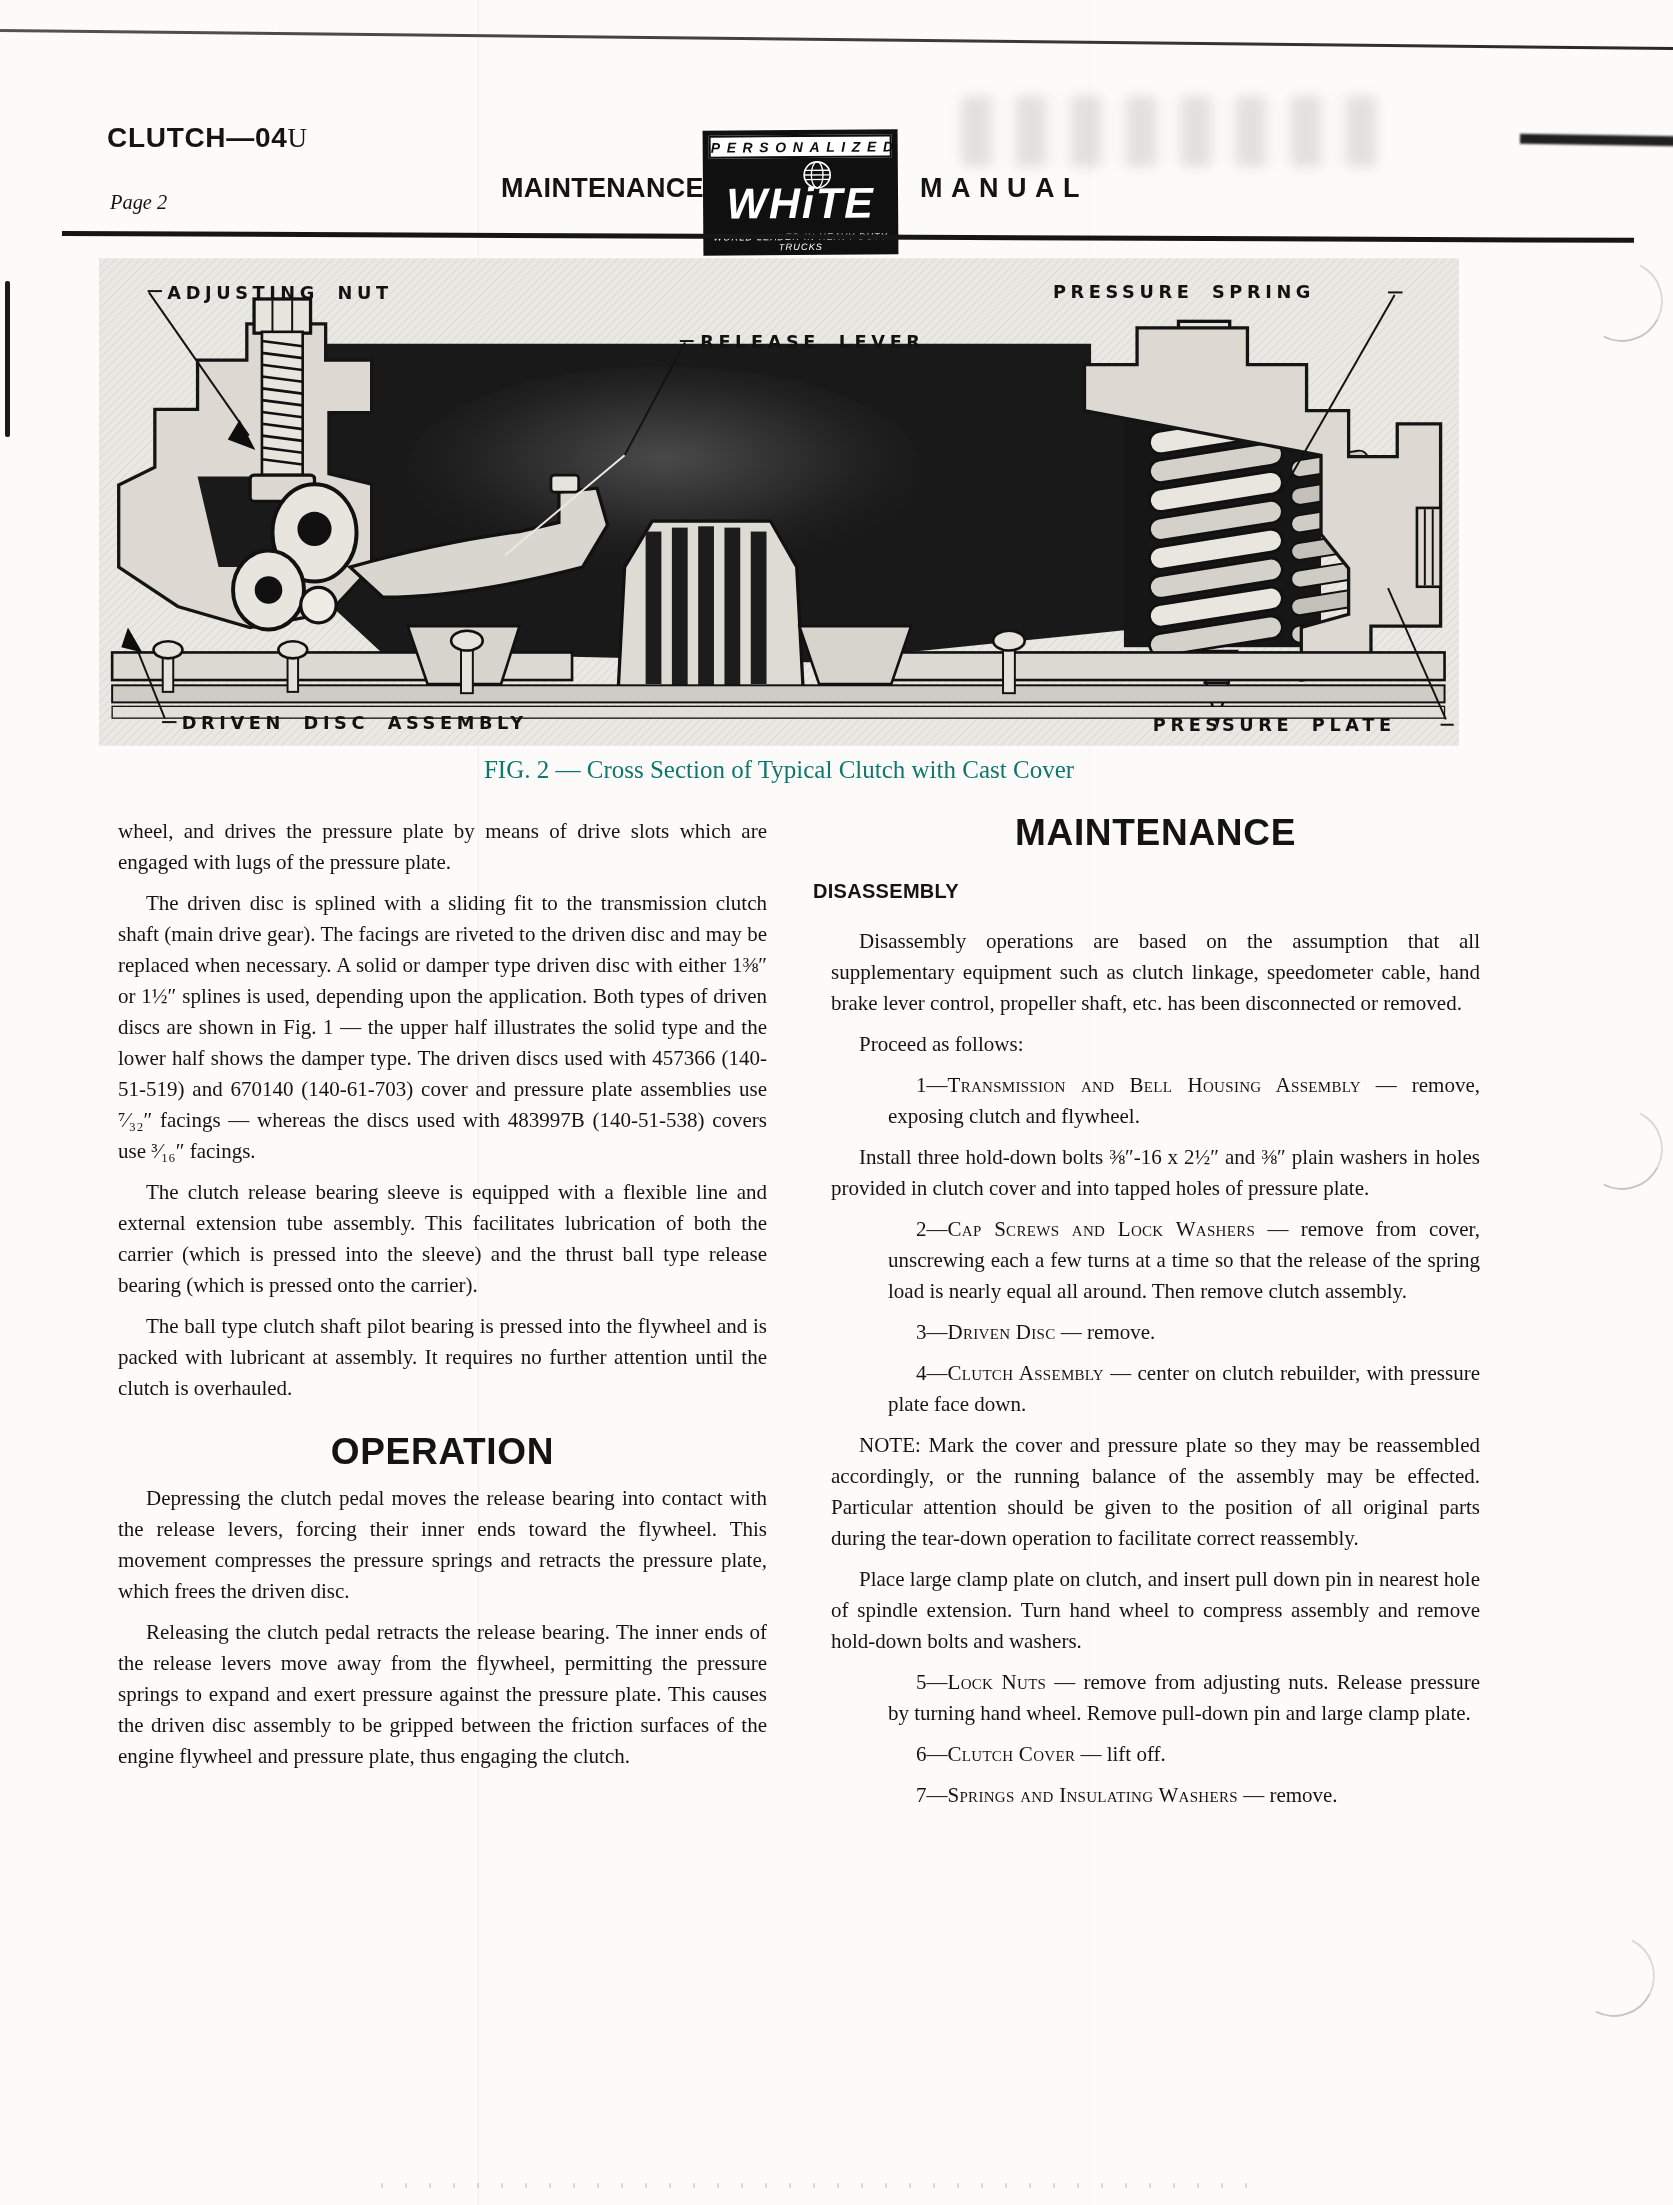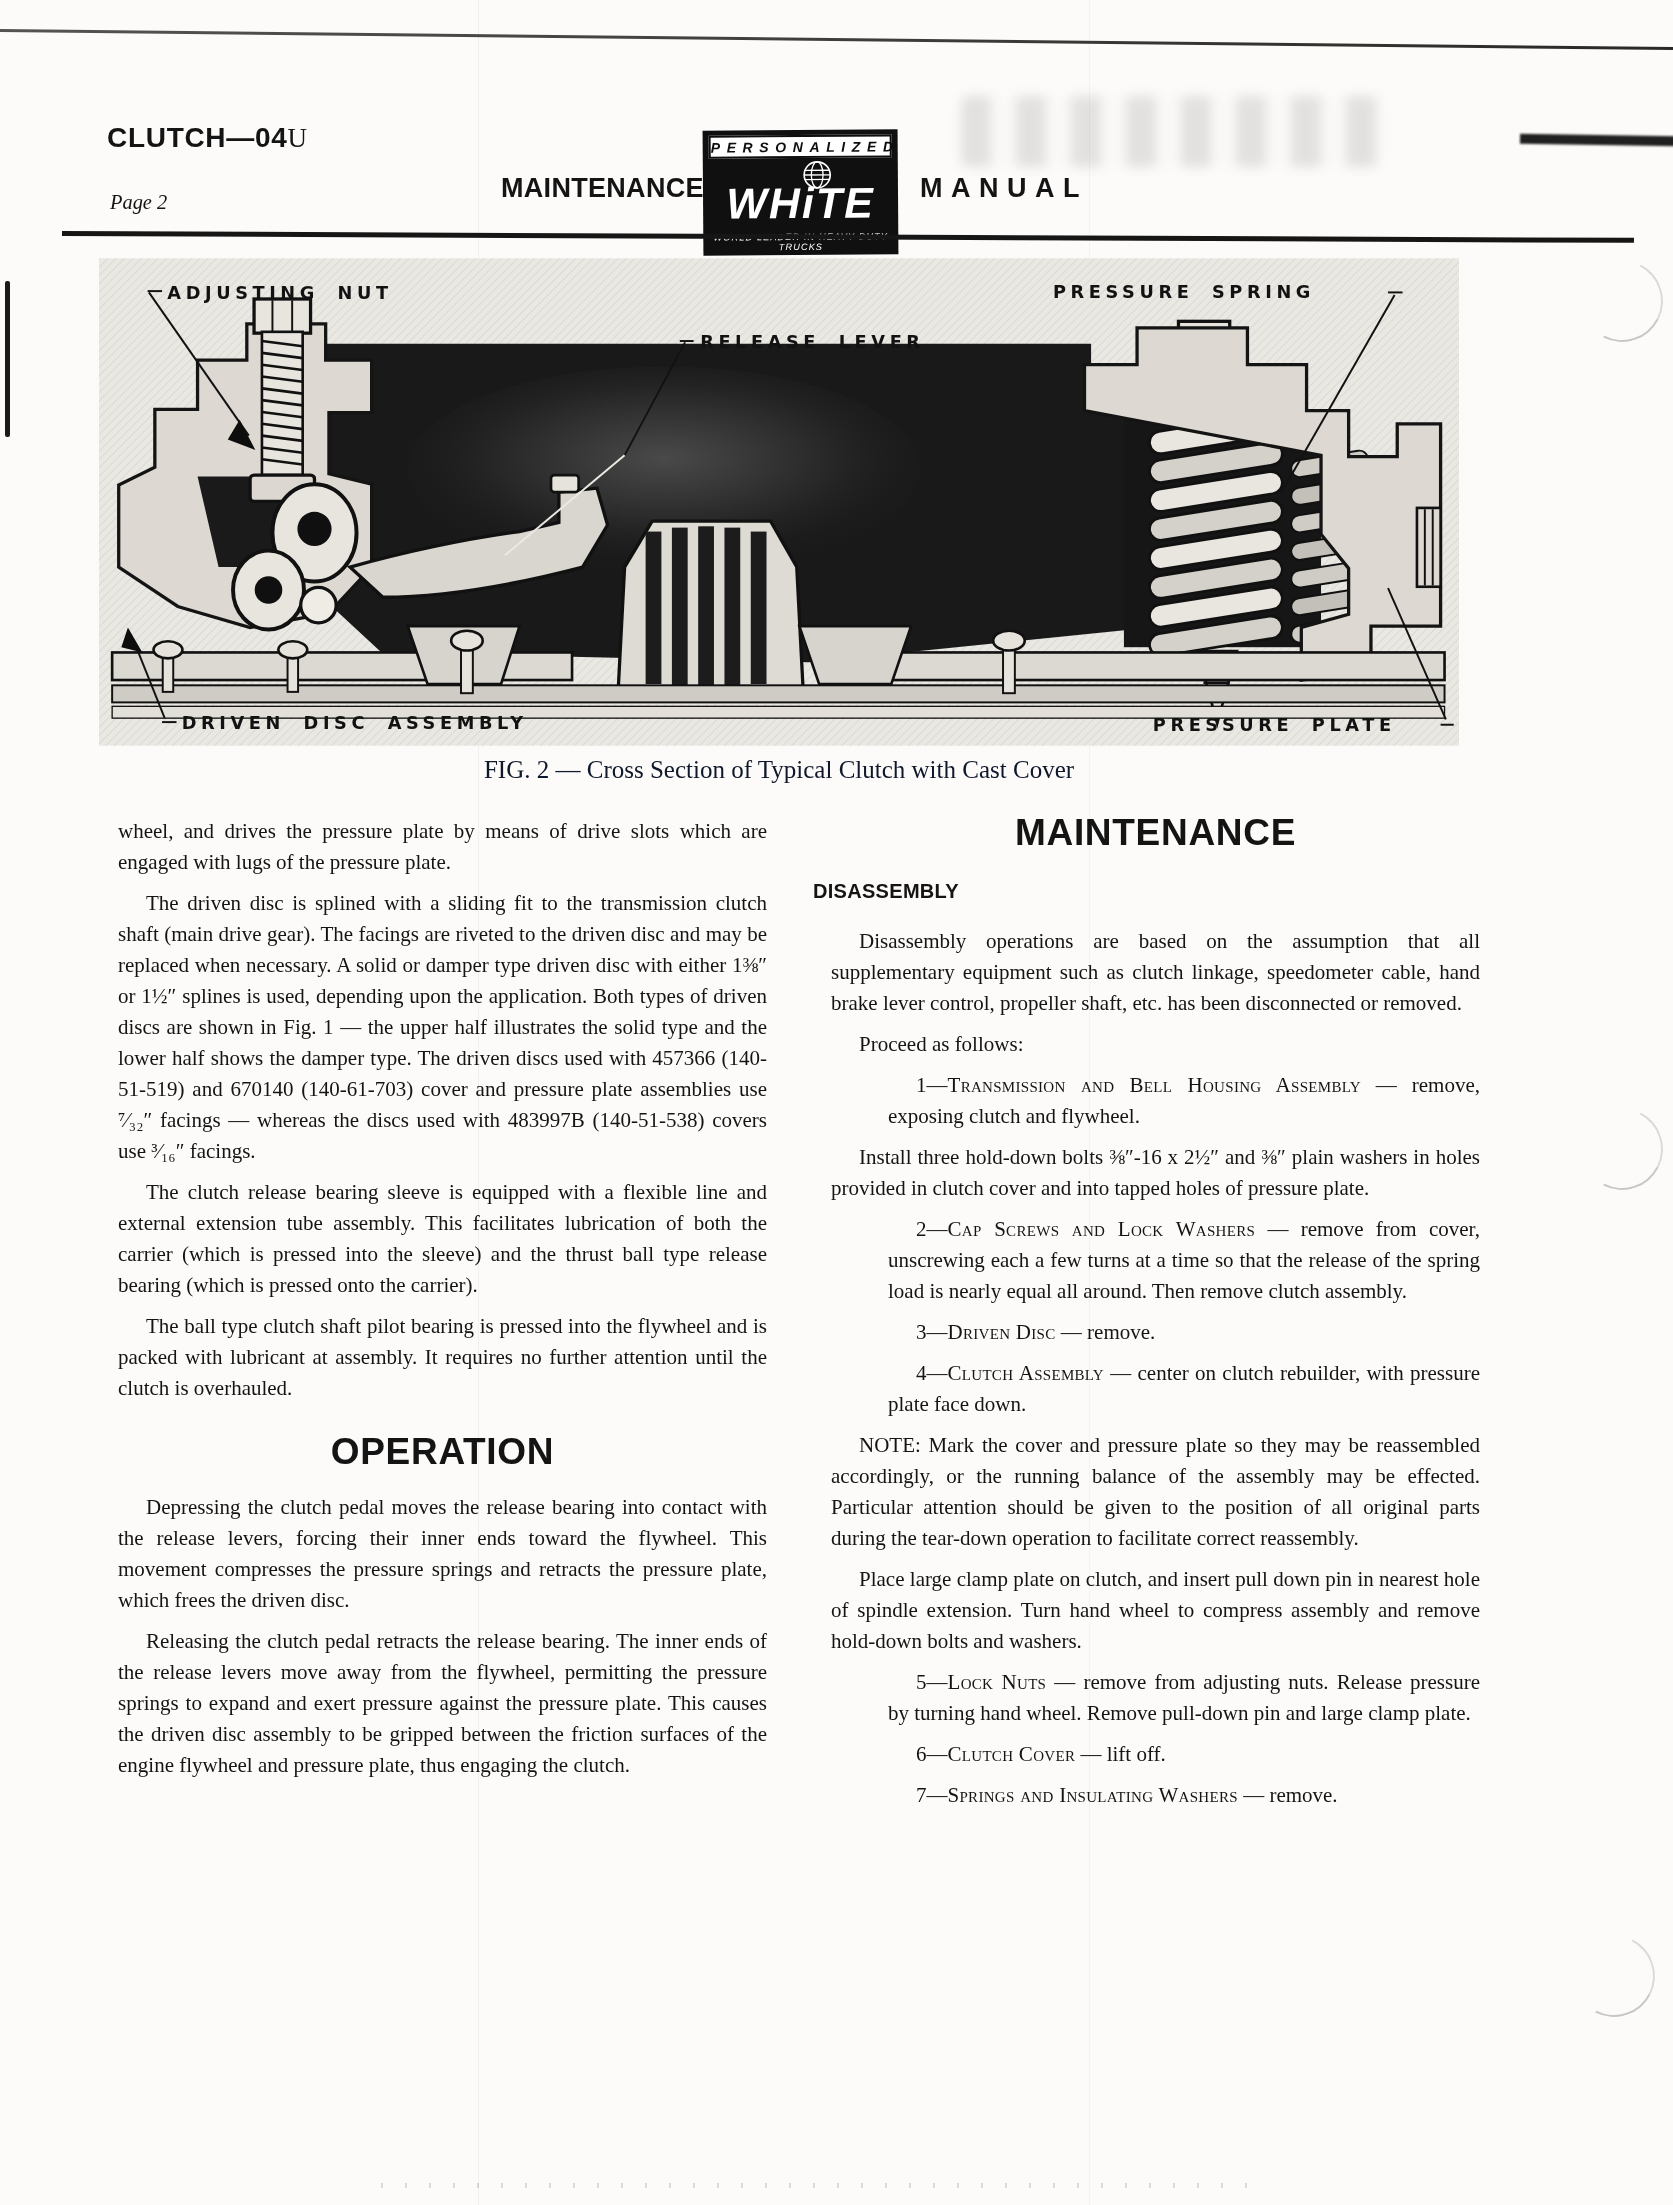--- a/index.html
+++ b/index.html
@@ -47,32 +47,32 @@
               font-family:"Liberation Sans",sans-serif;font-weight:700;font-style:italic;
               font-size:43px;letter-spacing:2px;}
   .logo-tagline{color:#fff;font-family:"Liberation Sans",sans-serif;font-style:italic;
                 font-size:9.2px;letter-spacing:1.1px;margin-top:6px;}
 
   
   .figure{position:absolute;left:99px;top:258px;width:1360px;height:348px;}
   .figure svg{display:block;}
   .fig-label{font-family:"DejaVu Sans",sans-serif;font-weight:700;font-size:27px;
              letter-spacing:7px;word-spacing:12px;fill:#121212;}
-  .caption{position:absolute;left:99px;top:756px;width:1360px;text-align:center;font-size:25px;color:#0f172a;}
+  .caption{position:absolute;left:99px;top:756px;width:1360px;text-align:center;font-size:25px;color:#0f766e;}
 
   
   .col{position:absolute;top:816px;width:685px;font-size:21px;line-height:31px;text-align:justify;}
   .col.left{left:100px;} .col.right{left:813px;}
   .col p{margin:0 18px 10px;text-indent:28px;}
   .col p.noindent{text-indent:0;}
   .item{margin:0 0 10px;padding-left:57px;text-indent:-42px;}
   .sc{font-variant:small-caps;letter-spacing:0.3px;}
   h2.big-head{font-family:"Liberation Sans",sans-serif;font-weight:700;font-size:37px;
               letter-spacing:0.7px;text-align:center;text-indent:0;}
-  h2.op{margin:32px 0 25px;}
+  h2.op{margin:32px 0 16px;}
   h2.maint{margin:1.3px 0 28px;}
   h3.disasm{font-family:"Liberation Sans",sans-serif;font-weight:700;font-size:20px;
             letter-spacing:0.3px;margin:0 0 18.4px;text-indent:0;text-align:left;}
 </style>
 </head>
 <body>
 
 <div class="page">
 
   <div class="scan-top"></div>

